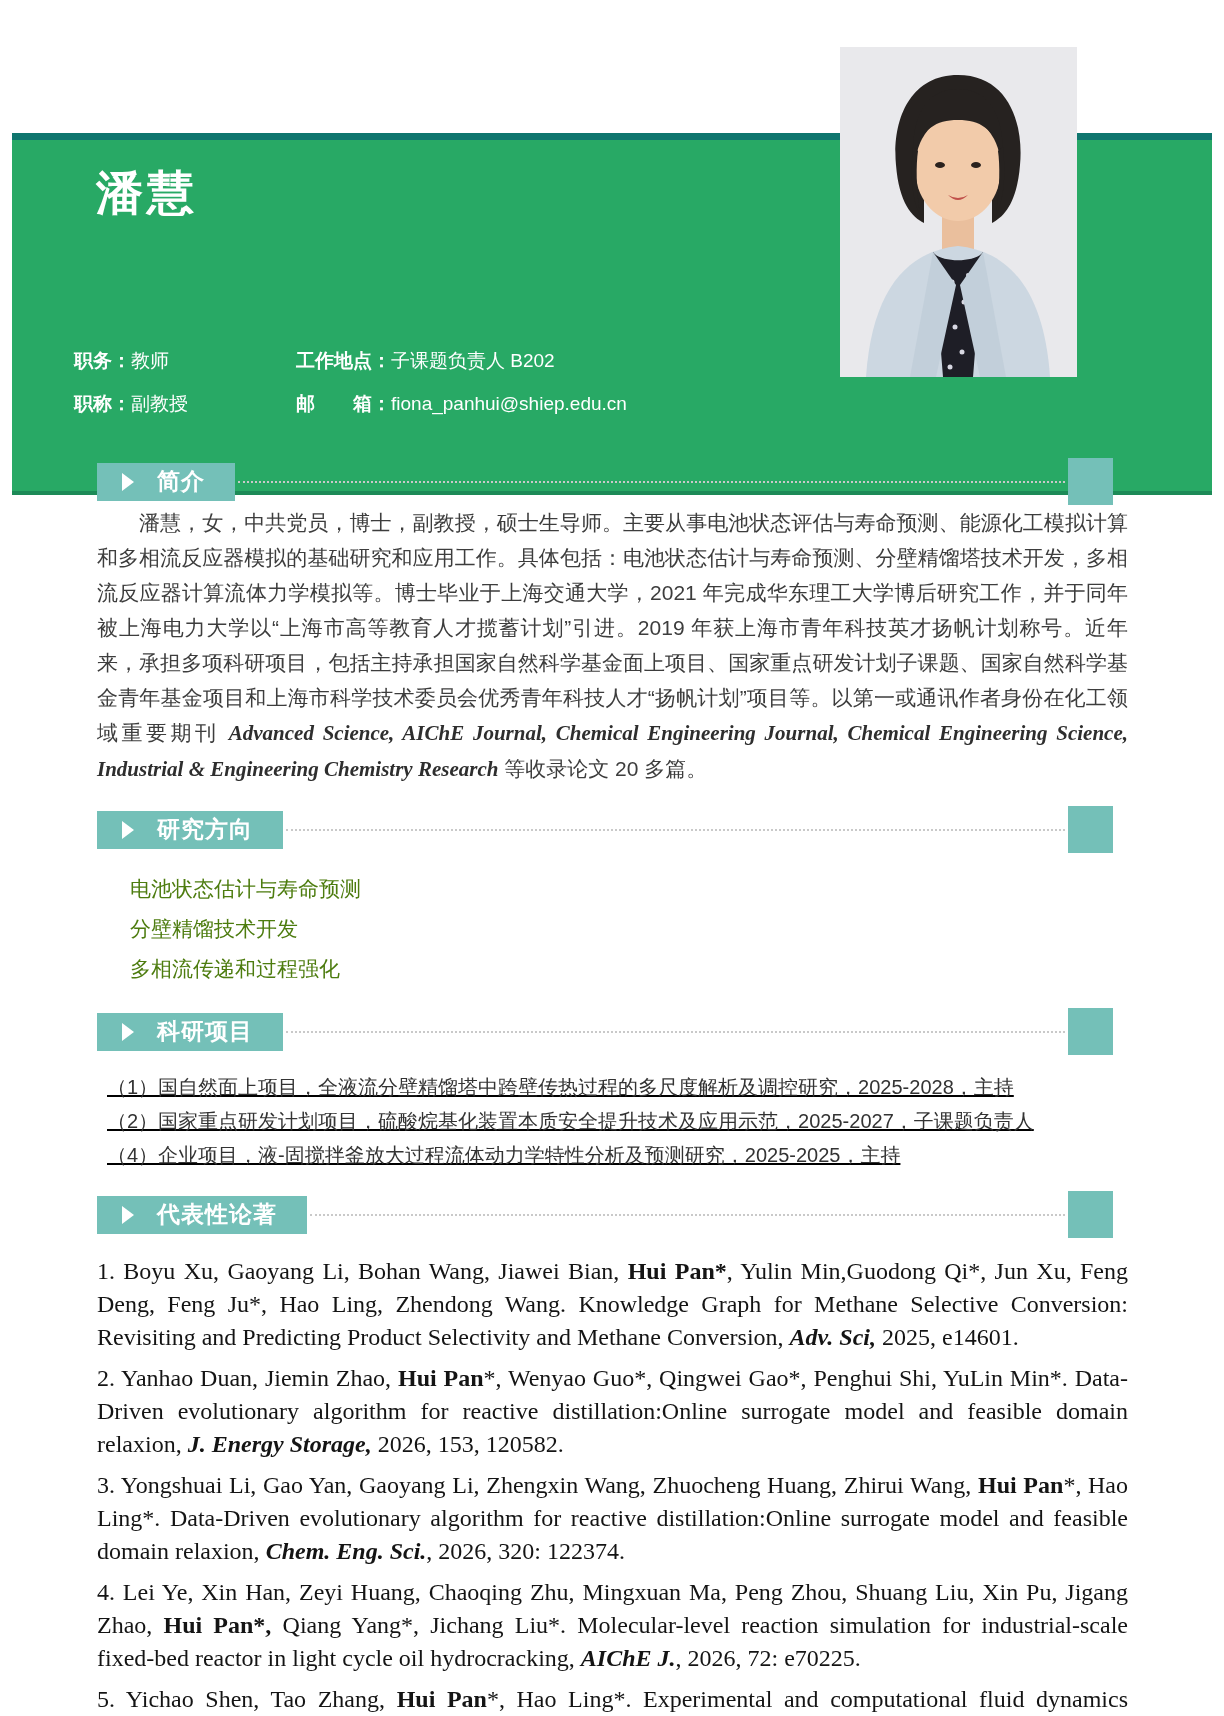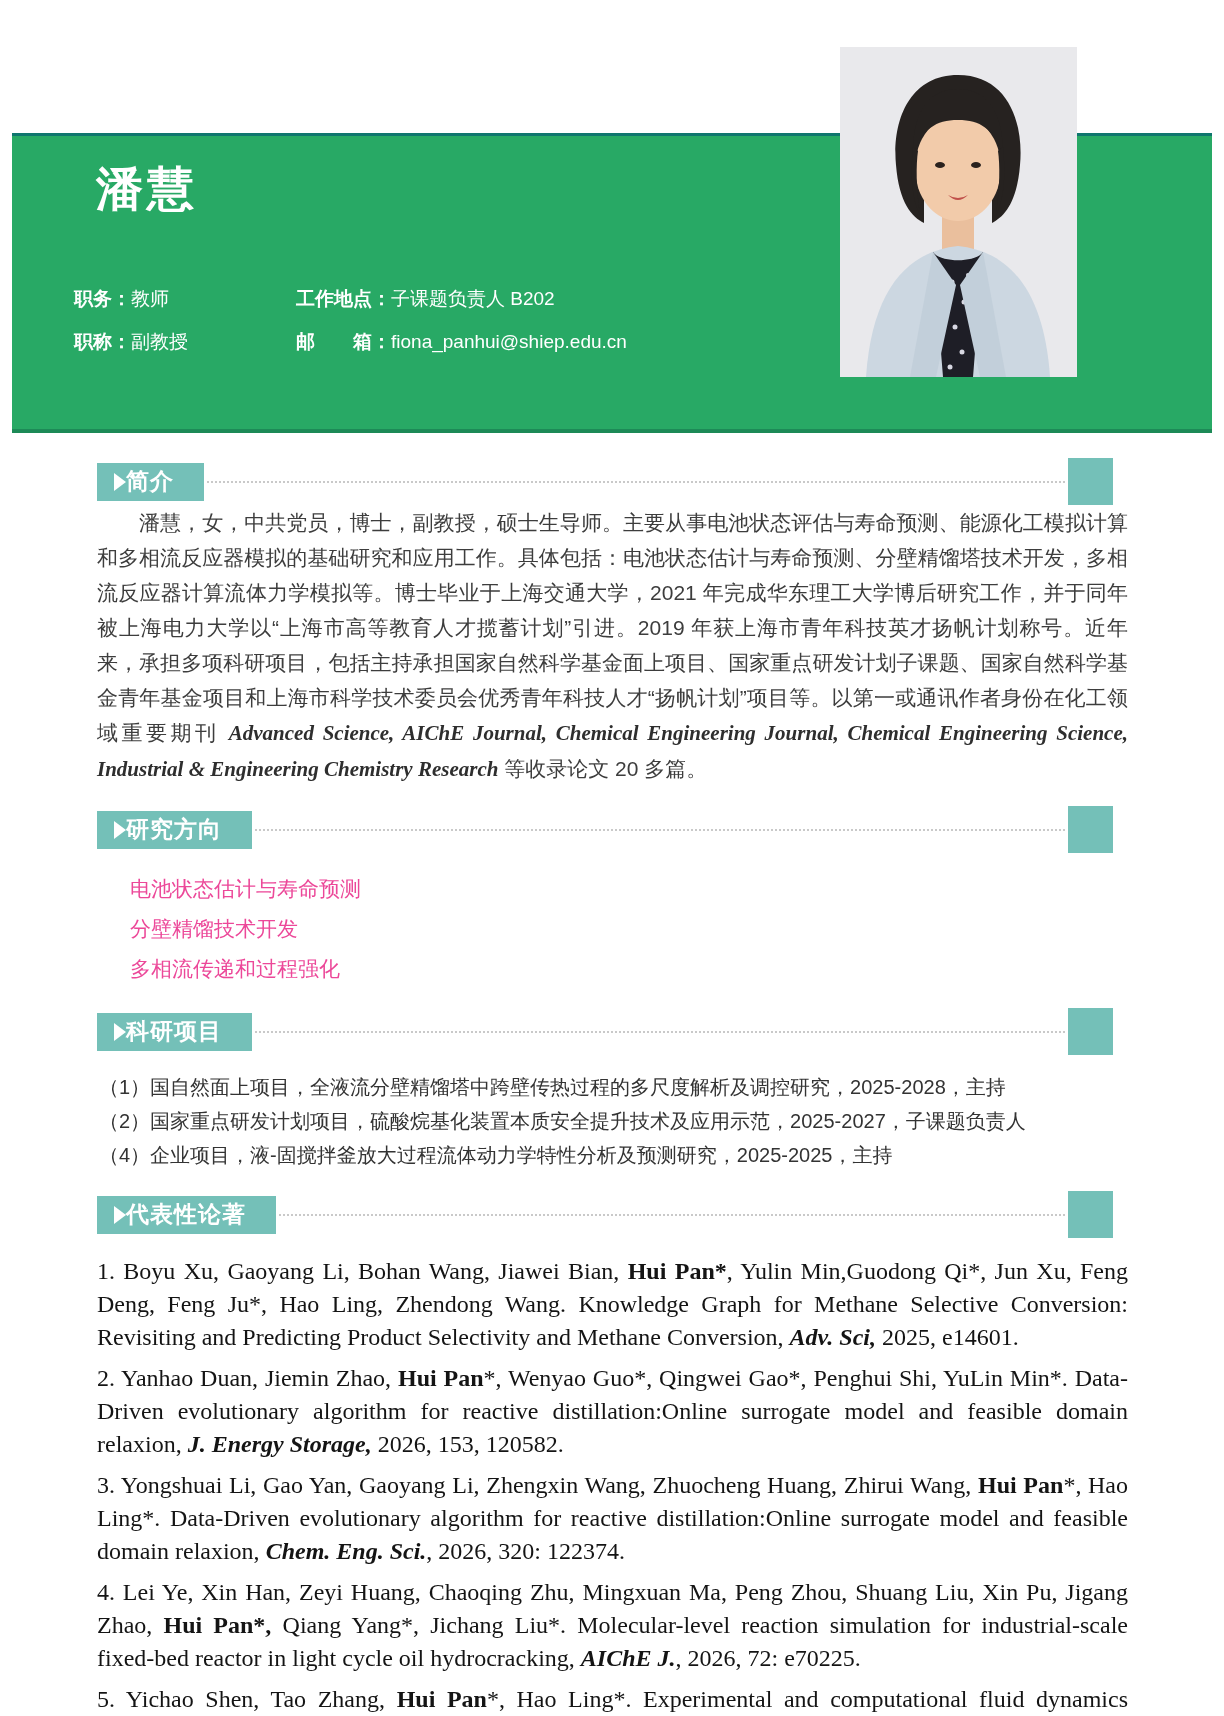--- a/index.html
+++ b/index.html
@@ -3,23 +3,23 @@
 <meta charset="utf-8">
 <style>
   * { margin:0; padding:0; box-sizing:border-box; }
   html,body { background:#ffffff; }
   body {
     width:1224px; height:1716px; position:relative; overflow:hidden;
     font-family:"Liberation Sans", sans-serif;
   }
   
   .band {
-    position:absolute; left:12px; right:12px; top:133px; height:300px;
+    position:absolute; left:12px; right:12px; top:133px; height:362px;
     background:#28a965;
-    border-top:3px solid #0f766e; border-bottom:4px solid #1d8a57;
+    border-top:7px solid #0f766e; border-bottom:4px solid #1d8a57;
   }
   .name {
     position:absolute; left:84px; top:22px;
     font-size:47px; font-weight:bold; color:#ffffff; letter-spacing:4px;
   }
   .info-grid {
     position:absolute; left:62px; bottom:74px;
     display:grid; grid-template-columns:222px auto; row-gap:17px;
     color:#ffffff; font-size:19px; white-space:nowrap;
   }
@@ -28,42 +28,42 @@
   .photo {
     position:absolute; left:840px; top:47px; width:237px; height:330px;
     z-index:3; overflow:hidden;
   }
   
   .content { position:absolute; left:97px; right:96px; top:458px; }
   .sec-head { display:flex; align-items:center; height:47px; margin-top:19px; }
   .sec-head:first-child { margin-top:0; }
   .badge {
     background:#74c0b8; color:#fff; height:38px;
-    display:flex; align-items:center; gap:0;
-    padding:0 30px 0 17px; font-size:23px; font-weight:bold;
+    display:flex; align-items:center; gap:23px;
+    padding:0 30px 0 25px; font-size:23px; font-weight:bold;
     letter-spacing:1px; flex:0 0 auto;
   }
   .tri { width:0; height:0; border-left:12px solid #ffffff;
     border-top:9px solid transparent; border-bottom:9px solid transparent; }
   .dots { flex:1 1 auto; border-top:2px dotted #c9c9c9; margin:0 3px; }
   .endcap { flex:0 0 auto; width:45px; height:47px; background:#74c0b8; margin-right:15px; }
   
   .intro-p {
     font-size:21px; line-height:35px; color:#3d3d3d;
     text-align:justify; text-indent:2em;
   }
   .journal-en {
     font-family:"Liberation Serif", serif; font-style:italic; font-weight:bold;
     color:#2e2e2e;
   }
   
   .research-list { list-style:none; margin:16px 0 0 33px; }
-  .research-list li { font-size:21px; line-height:40px; color:#ec4899; }
+  .research-list li { font-size:21px; line-height:40px; color:#4d7c0f; }
   
-  .project-list { list-style:none; margin:15px 0 0 2px; }
+  .project-list { list-style:none; margin:15px 0 0 10px;text-decoration:underline; }
   .project-list li { font-size:20px; line-height:34px; color:#333333; }
   
   .pub-list { margin-top:17px; }
   .pub-list p {
     font-family:"Liberation Serif", serif; font-size:24px; line-height:33px;
     color:#141414; text-align:justify; margin:8px 0 4px 0;
   }
   .seg-plain { font-weight:normal; }
   .seg-bold  { font-weight:bold; }
   .seg-bi    { font-weight:bold; font-style:italic; }

